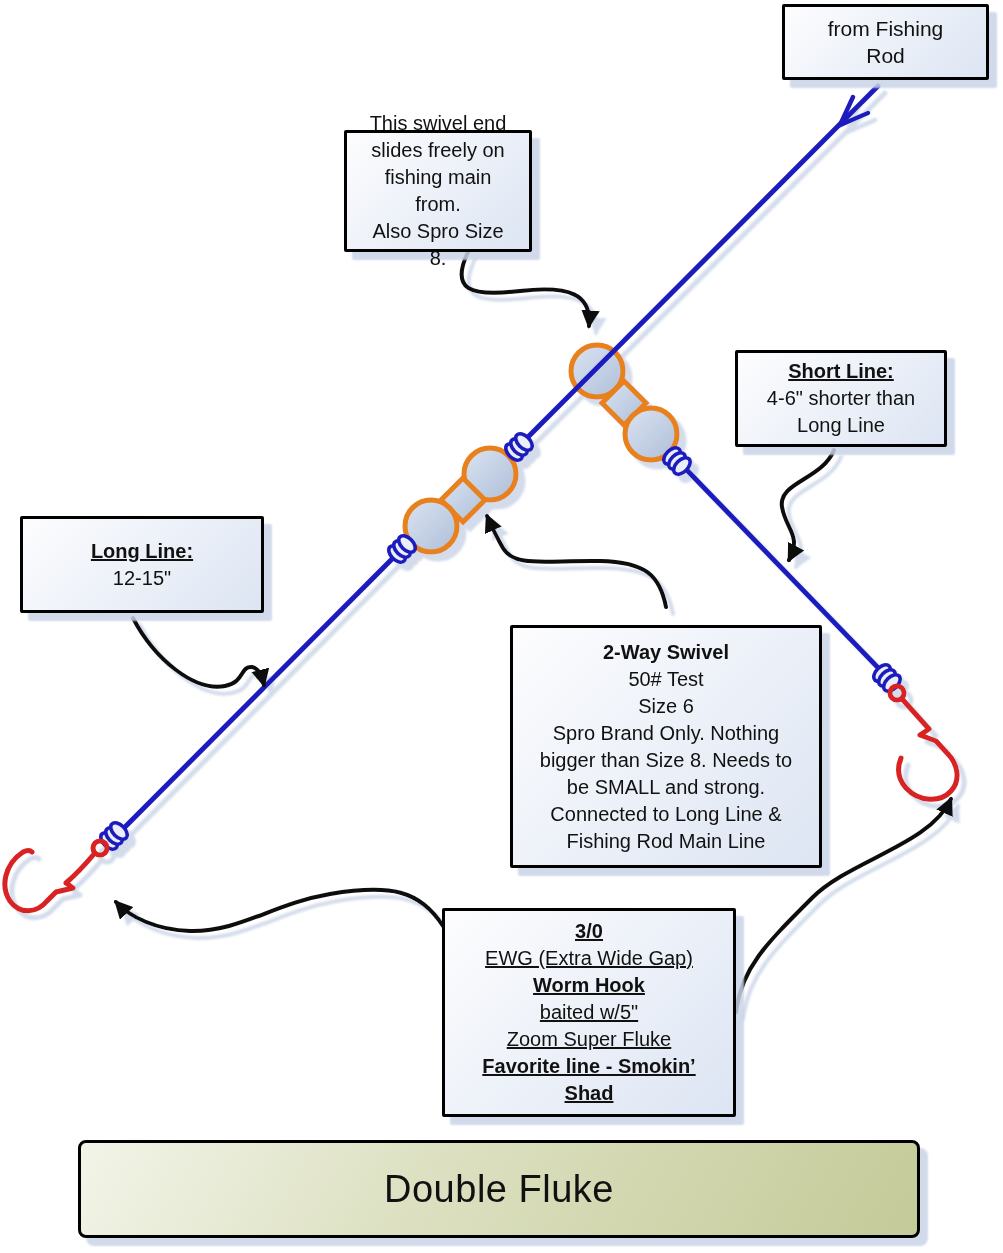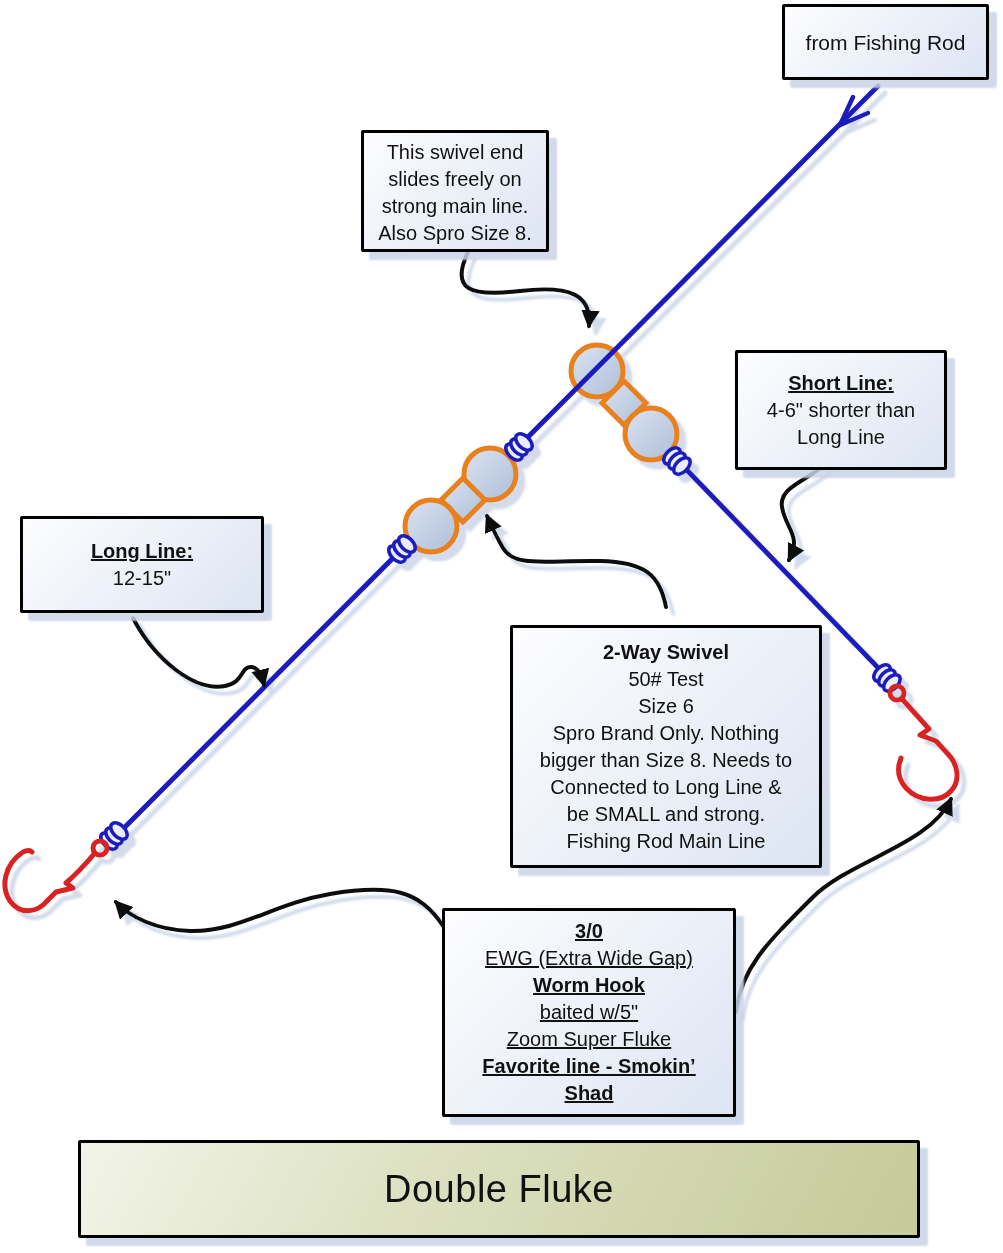--- a/index.html
+++ b/index.html
@@ -7,33 +7,33 @@
     position:relative;width:1003px;height:1253px;background:#ffffff;overflow:hidden;
     font-family:"Liberation Sans","DejaVu Sans",sans-serif;color:#111;
   }
   #artwork{position:absolute;left:0;top:0;}
   .note{
     position:absolute;box-sizing:border-box;
     border:3px solid #000;border-radius:2px;
     background:linear-gradient(135deg,#fdfdfe 0%,#eef2f9 45%,#dde5f3 100%);
     box-shadow:8px 8px 2px rgba(201,211,230,0.85);
     display:flex;flex-direction:column;justify-content:center;
-    text-align:center;font-size:20px;line-height:27px;padding:6px 8px;
+    text-align:center;font-size:20px;line-height:27px;padding:6px 22px;
   }
   .note .hd{font-weight:bold;text-decoration:underline;}
   .note .b{font-weight:bold;}
   #box-rod{left:782px;top:4px;width:207px;height:76px;font-size:21px;}
-  #box-swivel-note{left:361px;top:130px;width:188px;height:122px;justify-content:space-between;}
-  #box-short{left:735px;top:350px;width:212px;height:120px;}
+  #box-swivel-note{left:344px;top:130px;width:188px;height:122px;}
+  #box-short{left:735px;top:350px;width:212px;height:97px;}
   #box-long{left:20px;top:516px;width:244px;height:97px;}
   #box-spec{left:510px;top:625px;width:312px;height:243px;}
   #box-hook{left:442px;top:908px;width:294px;height:209px;text-decoration:underline;}
   #title-bar{
     position:absolute;left:78px;top:1140px;width:842px;height:98px;box-sizing:border-box;
-    border:3px solid #000;border-radius:2px;
+    border:3px solid #000;border-radius:8px;
     background:linear-gradient(120deg,#f2f4e8 0%,#dde1c2 40%,#c4ca98 100%);
     box-shadow:8px 8px 2px rgba(201,211,230,0.85);
     display:flex;align-items:center;justify-content:center;
     font-size:38px;letter-spacing:0.5px;
   }
 </style>
 </head>
 <body>
 
 <div id="stage">
@@ -119,43 +119,43 @@
     </g>
   </svg>
 
   <div class="note" id="box-rod">
     <div>from Fishing Rod</div>
   </div>
 
   <div class="note" id="box-swivel-note">
     <div>This swivel end</div>
     <div>slides freely on</div>
-    <div>strong main line.</div>
+    <div>fishing main from.</div>
     <div>Also Spro Size 8.</div>
   </div>
 
   <div class="note" id="box-short">
     <div class="hd">Short Line:</div>
     <div>4-6" shorter than</div>
     <div>Long Line</div>
   </div>
 
   <div class="note" id="box-long">
     <div class="hd">Long Line:</div>
     <div>12-15"</div>
   </div>
 
   <div class="note" id="box-spec">
     <div class="b">2-Way Swivel</div>
     <div>50# Test</div>
     <div>Size 6</div>
     <div>Spro Brand Only. Nothing</div>
     <div>bigger than Size 8.  Needs to</div>
+    <div>be SMALL and strong.</div>
     <div>Connected to Long Line &amp;</div>
-    <div>be SMALL and strong.</div>
     <div>Fishing Rod Main Line</div>
   </div>
 
   <div class="note" id="box-hook">
     <div class="hd">3/0</div>
     <div>EWG (Extra Wide Gap)</div>
     <div class="b">Worm Hook</div>
     <div>baited w/5"</div>
     <div>Zoom Super Fluke</div>
     <div class="b">Favorite line - Smokin’</div>

